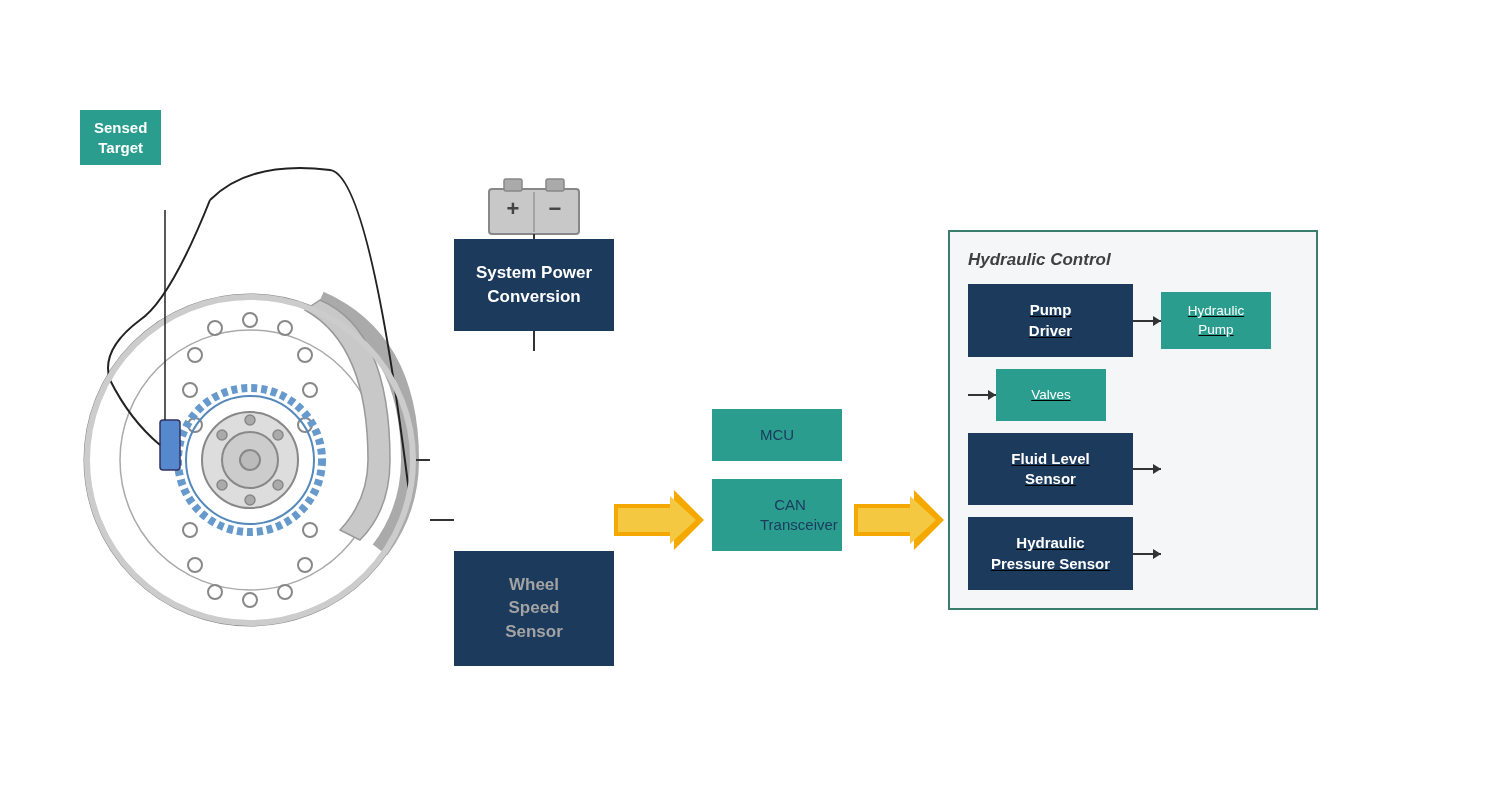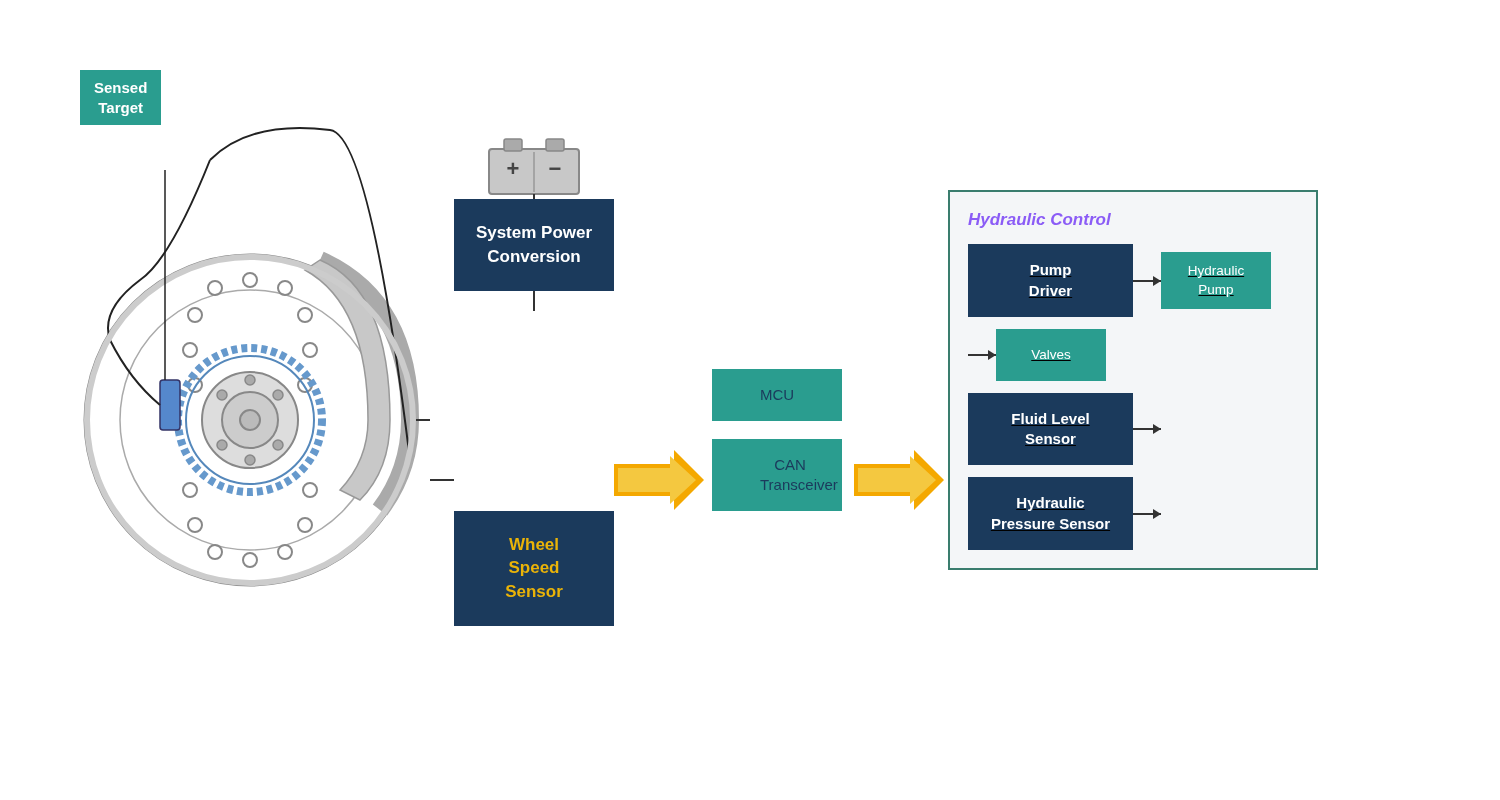--- a/index.html
+++ b/index.html
@@ -56,21 +56,21 @@
       font-weight: bold;
       font-size: 17px;
       text-align: center;
       padding: 22px 18px;
       width: 160px;
       line-height: 1.4;
       margin-top: 0;
     }
     .wheel-speed-box {
       background: #1b3a5c;
-      color: #eab308;
+      color: #a3a3a3;
       font-weight: bold;
       font-size: 17px;
       text-align: center;
       padding: 22px 18px;
       width: 160px;
       line-height: 1.4;
       margin-top: 56px;
     }
     .mcu-can-column {
       display: flex;
@@ -90,21 +90,21 @@
 
     
     .hydraulic-control-container {
       border: 2px solid #3a7d6e;
       padding: 18px 18px 18px 18px;
       background: #f4f6f8;
       flex-shrink: 0;
       min-width: 370px;
     }
     .hydraulic-control-title {
-      color: #8b5cf6;
+      color: #404040;
       font-size: 17px;
       font-weight: bold;
       margin-bottom: 14px;
       font-style: italic;
     }
     .hc-row {
       display: flex;
       align-items: center;
       margin-bottom: 12px;
       text-decoration: underline;
@@ -154,21 +154,21 @@
       align-items: center;
       justify-content: center;
     }
     .hc-row-valves {
       border: 1.5px dashed #2a9d8f;
     }
 
     .full-layout {
       display: flex;
       flex-direction: row;
-      align-items: flex-start;
+      align-items: flex-end;
       width: 100%;
       height: 100%;
       gap: 0px;
     }
 
     .center-block {
       display: flex;
       flex-direction: column;
       align-items: center;
     }

